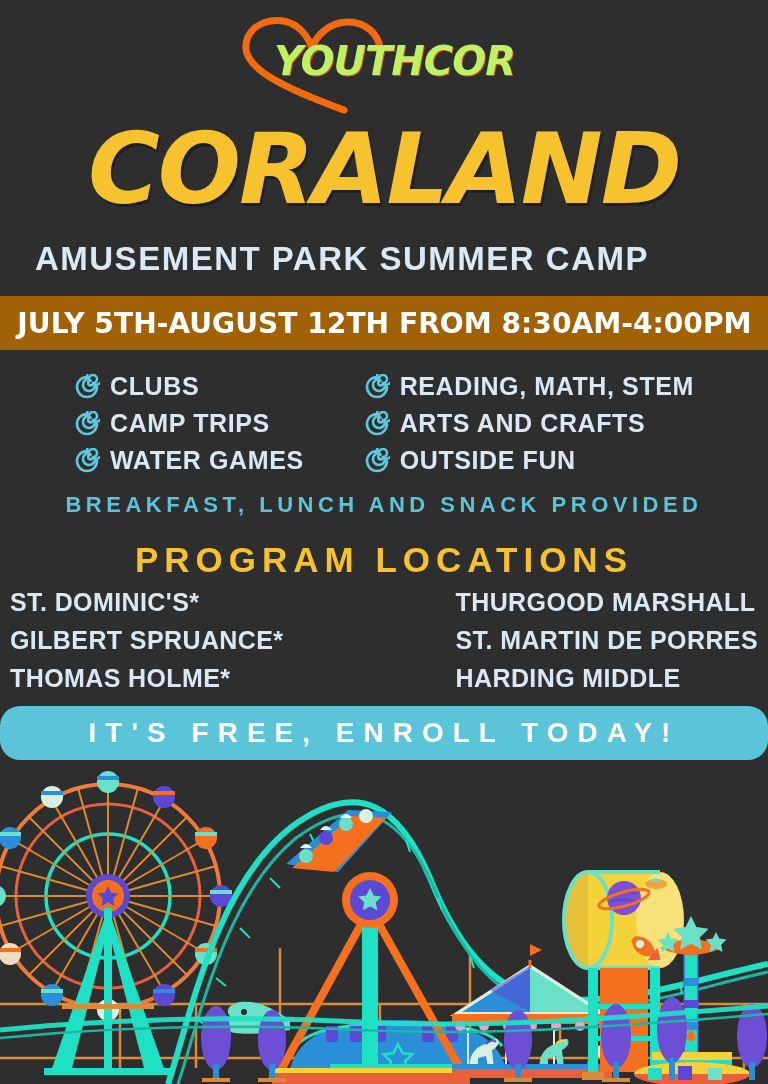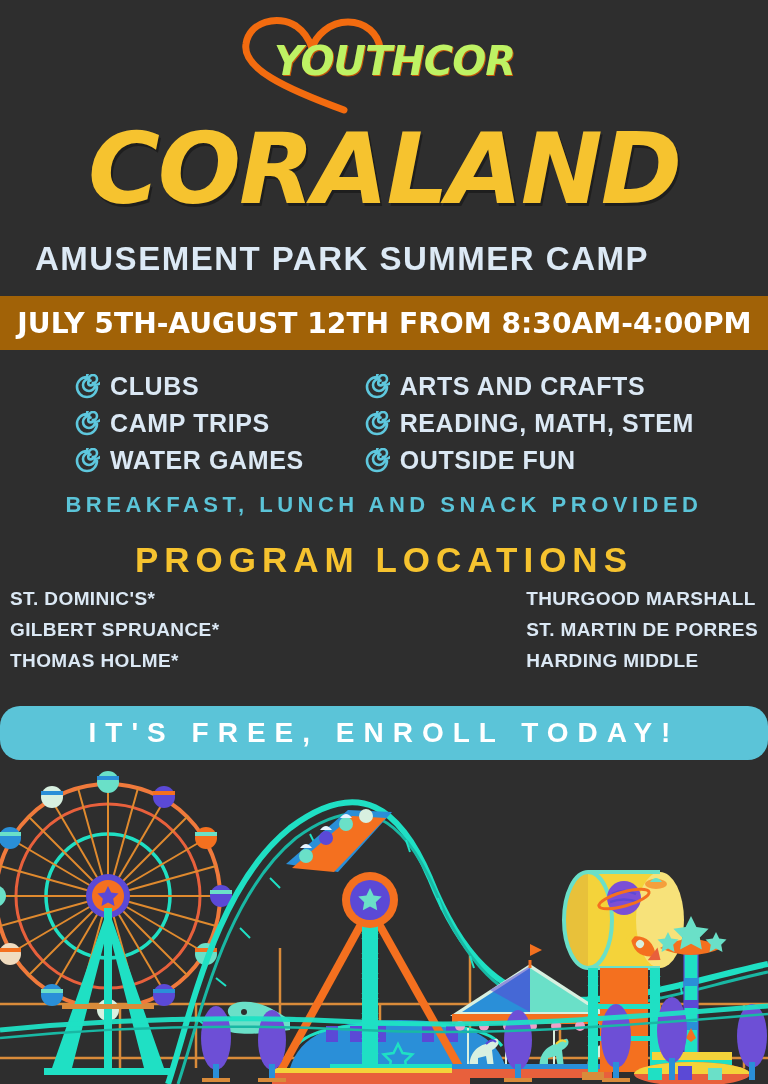--- a/index.html
+++ b/index.html
@@ -98,21 +98,21 @@
     font-family: "Liberation Sans", sans-serif;
   }
   .loc-grid {
     position: absolute; top: 588px; left: 0; width: 768px;
     display: flex; justify-content: space-between;
     padding: 0 10px;
   }
   .loc-col { display: flex; flex-direction: column; gap: 9px; }
   .loc-col.right { align-items: flex-start; }
   .loc-item {
-    color: #dbe8f4; font-size: 19px; font-weight: 900;
+    color: #dbe8f4; font-size: 25px; font-weight: 900;
     letter-spacing: 0.4px; white-space: nowrap;
     font-family: "Liberation Sans", sans-serif;
   }
 
   
   .free-banner {
     position: absolute; top: 706px; left: 0; width: 768px; height: 54px;
     background: #5bc4d8;
     display: flex; align-items: center; justify-content: center; border-radius: 20px;
   }
@@ -186,27 +186,27 @@
         </svg>
         <span class="feat-label">WATER GAMES</span>
       </div>
     </div>
 
     <div class="feat-col">
       <div class="feat-row">
         <svg class="spiral" width="26" height="26" viewBox="0 0 26 26">
           <path d="M23 13 A10 10 0 1 1 13 3 A8 8 0 1 1 21 11 A6 6 0 1 1 15 5 A4 4 0 1 1 19 9 A2.4 2.4 0 1 1 16.6 6.6" fill="none" stroke="#5ec8de" stroke-width="2.6" stroke-linecap="round"></path>
         </svg>
-        <span class="feat-label">ARTS AND CRAFTS</span>
+        <span class="feat-label">READING, MATH, STEM</span>
       </div>
       <div class="feat-row">
         <svg class="spiral" width="26" height="26" viewBox="0 0 26 26">
           <path d="M23 13 A10 10 0 1 1 13 3 A8 8 0 1 1 21 11 A6 6 0 1 1 15 5 A4 4 0 1 1 19 9 A2.4 2.4 0 1 1 16.6 6.6" fill="none" stroke="#5ec8de" stroke-width="2.6" stroke-linecap="round"></path>
         </svg>
-        <span class="feat-label">READING, MATH, STEM</span>
+        <span class="feat-label">ARTS AND CRAFTS</span>
       </div>
       <div class="feat-row">
         <svg class="spiral" width="26" height="26" viewBox="0 0 26 26">
           <path d="M23 13 A10 10 0 1 1 13 3 A8 8 0 1 1 21 11 A6 6 0 1 1 15 5 A4 4 0 1 1 19 9 A2.4 2.4 0 1 1 16.6 6.6" fill="none" stroke="#5ec8de" stroke-width="2.6" stroke-linecap="round"></path>
         </svg>
         <span class="feat-label">OUTSIDE FUN</span>
       </div>
     </div>
   </div>
 

